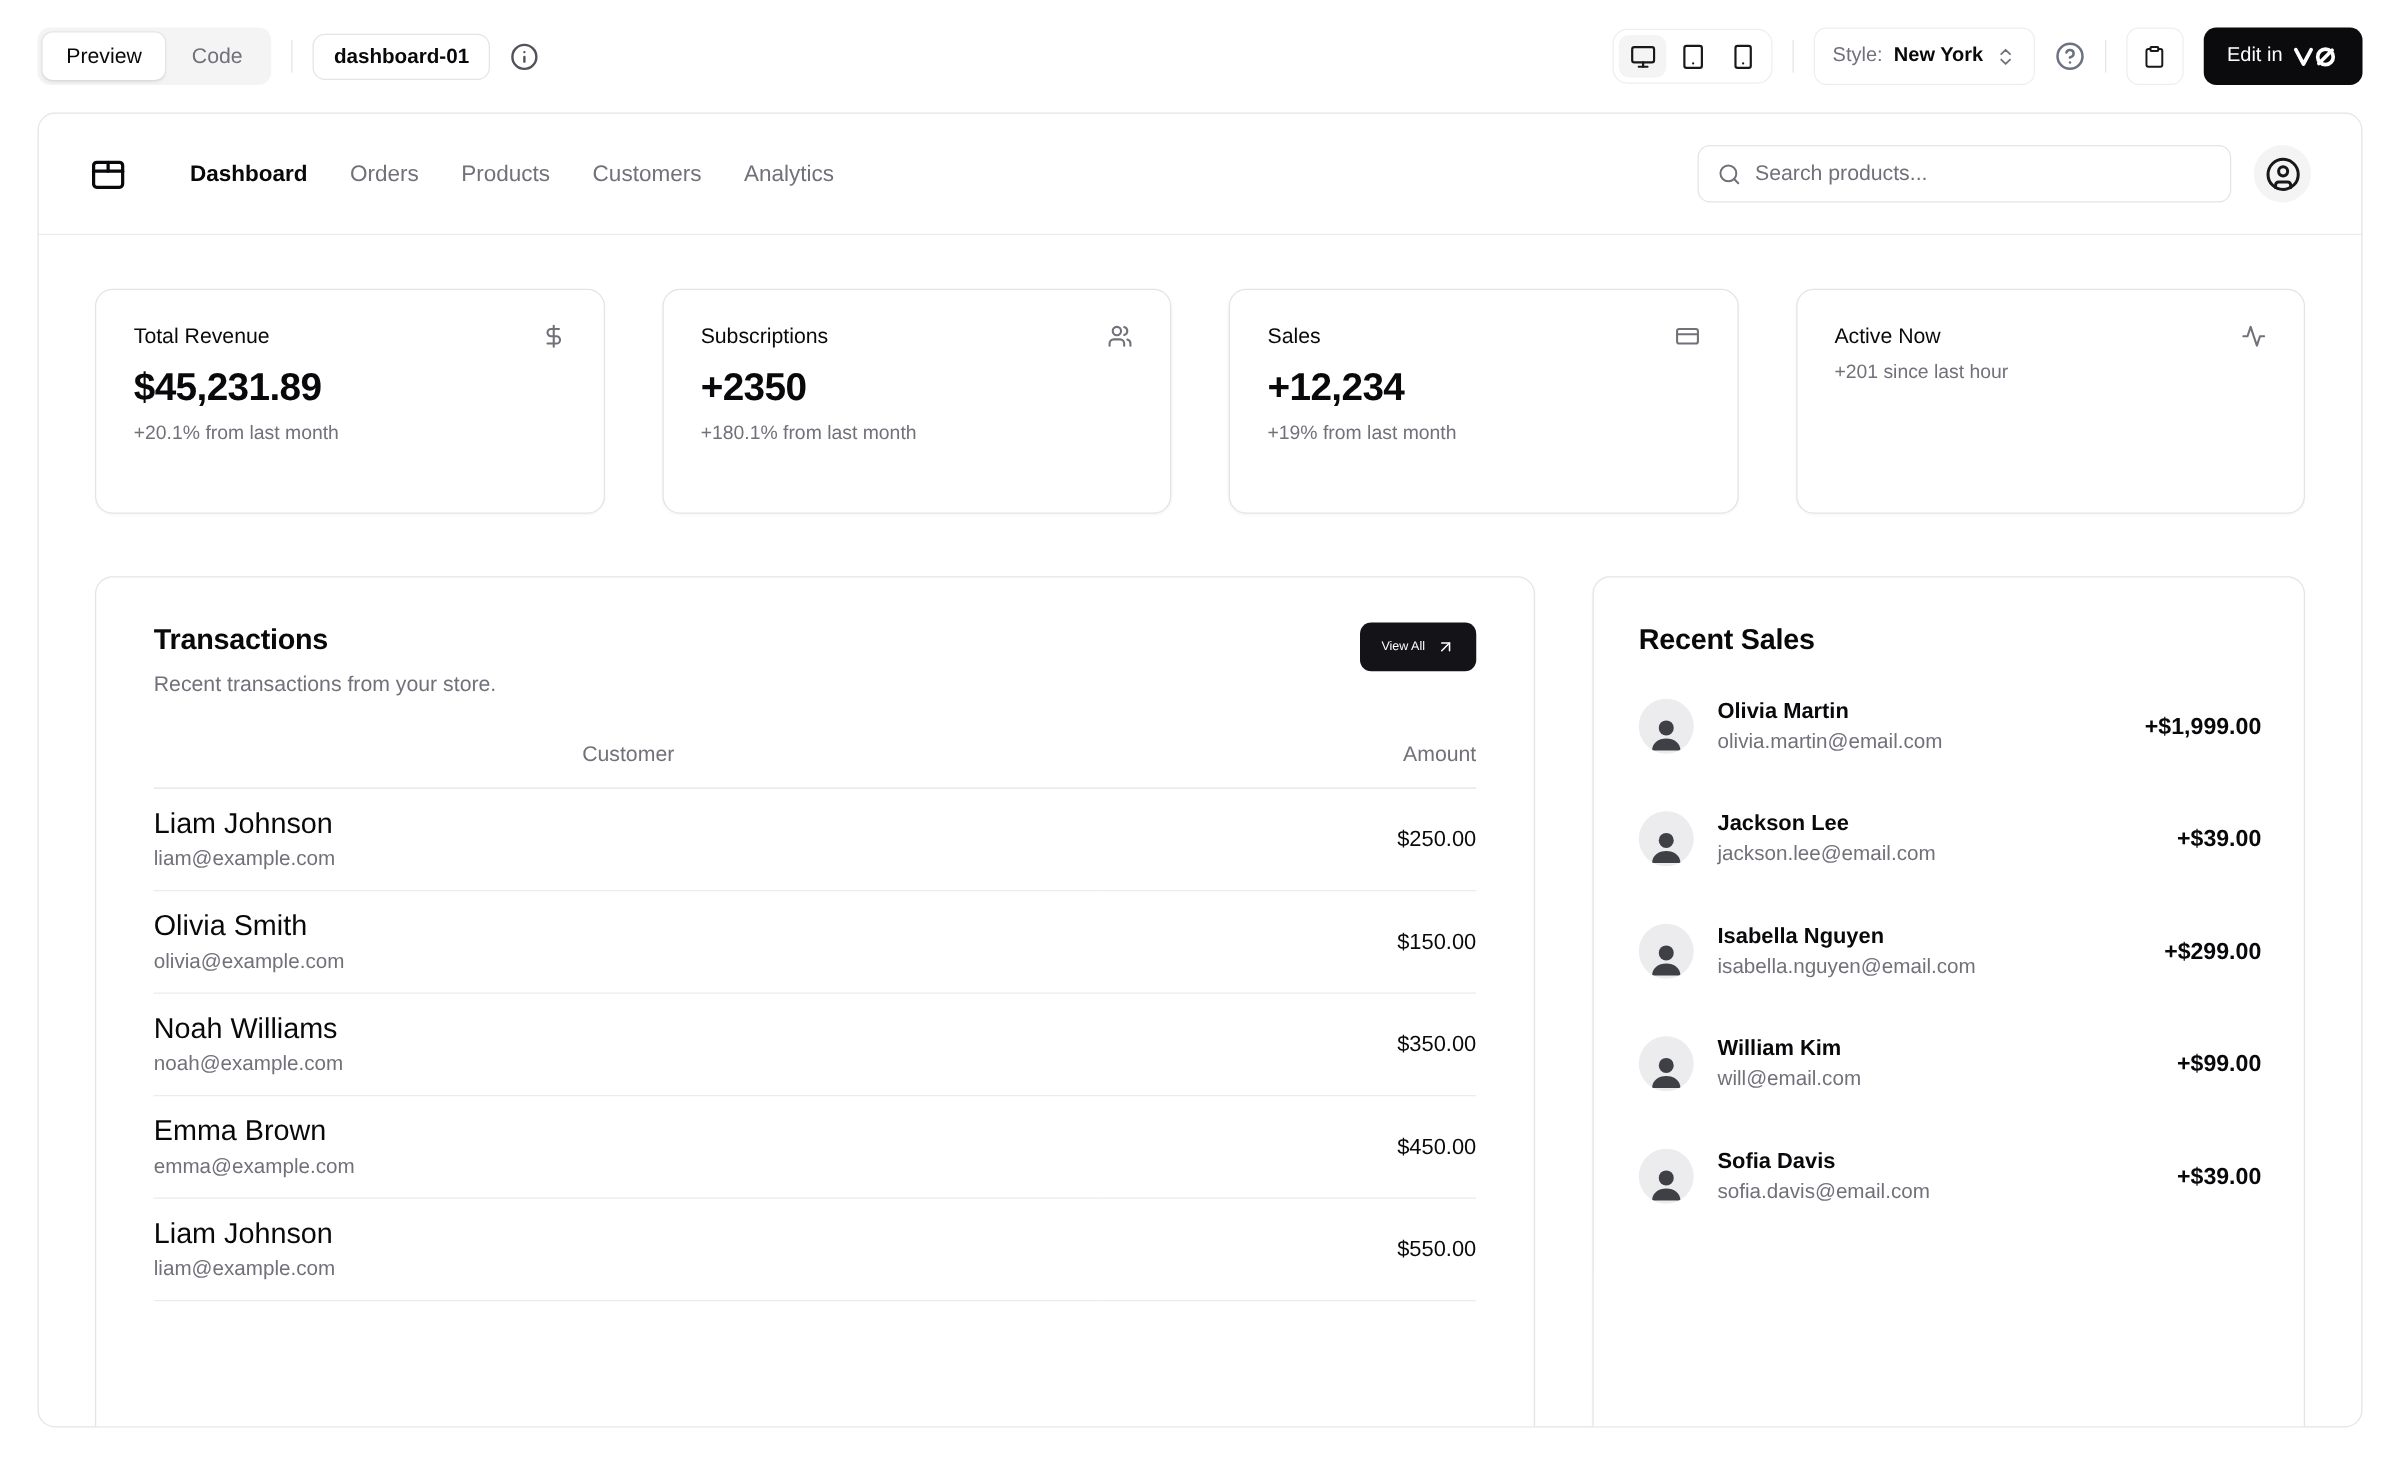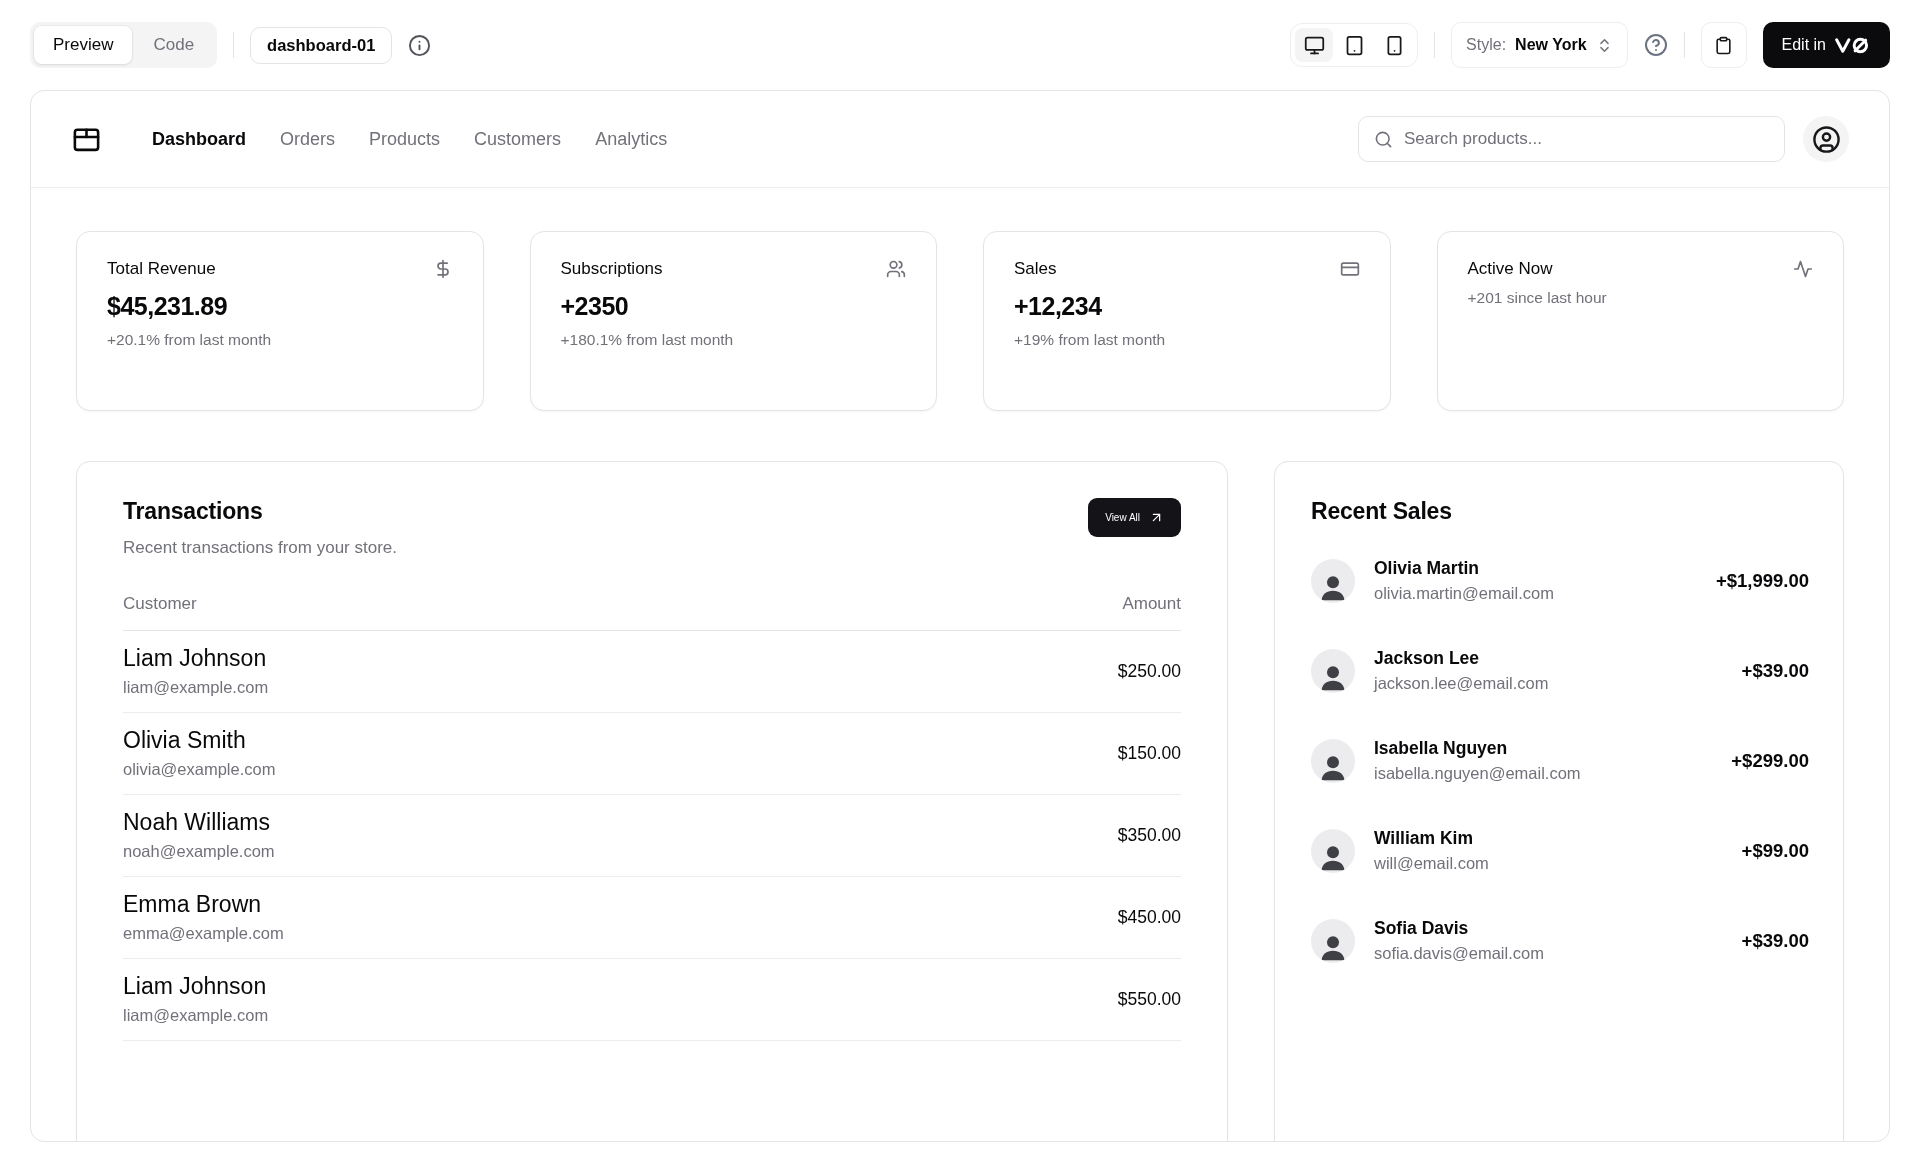--- a/index.html
+++ b/index.html
@@ -107,21 +107,21 @@
 
   .stats-grid { display: grid; grid-template-columns: repeat(4, 1fr); gap: 46px; }
   .stat-card {
     border: 1px solid #e4e4e7; border-radius: 14px; background: #fff;
     padding: 27px 30px 28px; box-shadow: 0 1px 2px rgba(0,0,0,.04);
     height: 180px;
   }
   .stat-top { display: flex; align-items: center; justify-content: space-between; }
   .stat-title { font-size: 17px; font-weight: 500; color: #09090b; }
   .stat-icon { color: #71717a; }
-  .stat-value { font-size: 25px; font-weight: 700; letter-spacing: -0.5px; margin-top: 13px; }
+  .stat-value { font-size: 31px; font-weight: 700; letter-spacing: -0.5px; margin-top: 13px; }
   .stat-change { font-size: 15.5px; color: #71717a; margin-top: 10px; }
 
   .bottom-grid { display: grid; grid-template-columns: 1fr 570px; gap: 46px; margin-top: 50px; }
   .panel {
     border: 1px solid #e4e4e7; border-radius: 14px; background: #fff;
     box-shadow: 0 1px 2px rgba(0,0,0,.04);
     height: 732px; overflow: hidden;
   }
   .panel.transactions { padding: 36px 46px 0; }
   .panel.recent-sales { padding: 36px 34px 0 36px; }
@@ -131,21 +131,21 @@
   .panel-sub { font-size: 17px; color: #71717a; margin-top: 13px; }
   .view-all-btn {
     display: flex; align-items: center; gap: 9px;
     background: #141418; color: #fff; border: none; border-radius: 9px;
     padding: 12px 17px; font-size: 10px; font-weight: 500; cursor: pointer;
     font-family: inherit;
   }
 
   table.tx-table { width: 100%; border-collapse: collapse; margin-top: 36px; }
   .tx-table th {
-    font-size: 17px; font-weight: 400; color: #71717a; text-align: left;
+    font-size: 17px; font-weight: 400; color: #71717a; text-align: center;
     padding: 0 0 16px; border-bottom: 1px solid #e4e4e7;
   }
   .tx-table th.amount, .tx-table td.amount { text-align: right; }
   .tx-table td { padding: 14px 0 15px; border-bottom: 1px solid #ececef; vertical-align: middle; }
   .tx-name { font-size: 23px; font-weight: 500; color: #09090b; }
   .tx-email { font-size: 16.5px; color: #71717a; margin-top: 6px; }
   .tx-amount { font-size: 17.5px; color: #09090b; }
 
   .sales-list { margin-top: 33px; }
   .sale-row { display: flex; align-items: center; margin-bottom: 45px; }

